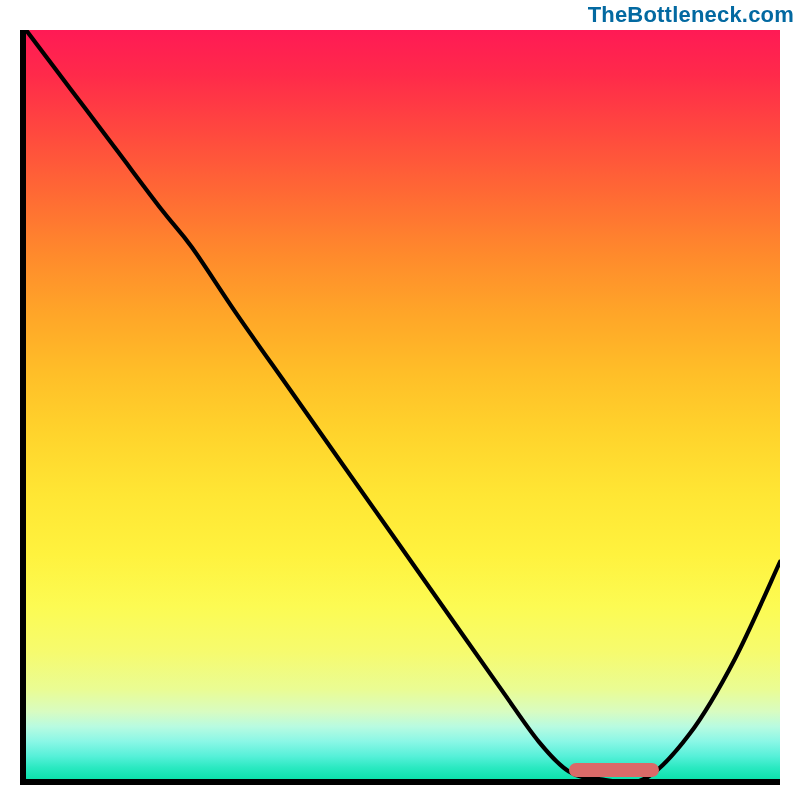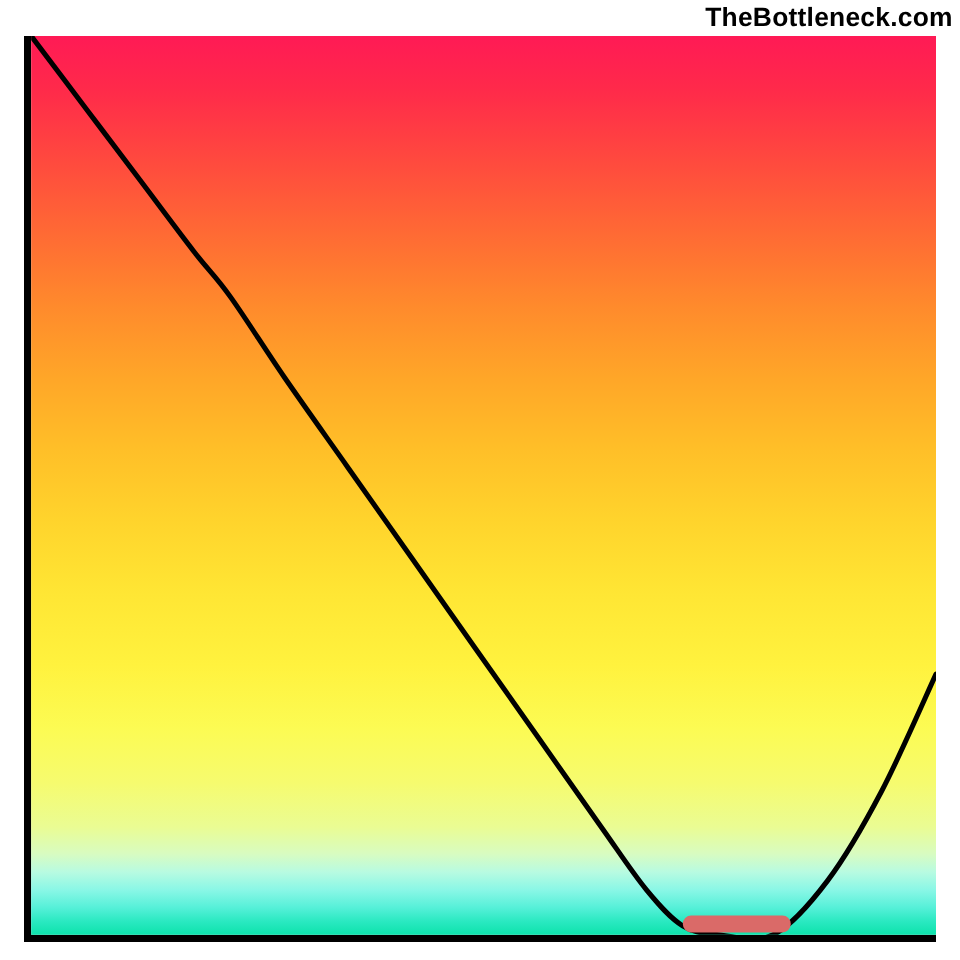--- a/index.html
+++ b/index.html
@@ -15,21 +15,21 @@
     width: 800px;
     height: 800px;
   }
   .watermark {
     position: absolute;
     top: 2px;
     right: 6px;
     font-family: Arial, Helvetica, sans-serif;
     font-size: 22px;
     font-weight: bold;
-    color: #000000;
+    color: #0369a1;
     letter-spacing: 0.2px;
   }
   .plot-area {
     position: absolute;
     left: 20px;
     top: 30px;
     width: 760px;
     height: 755px;
     box-sizing: border-box;
     border-left: 6px solid #000;

